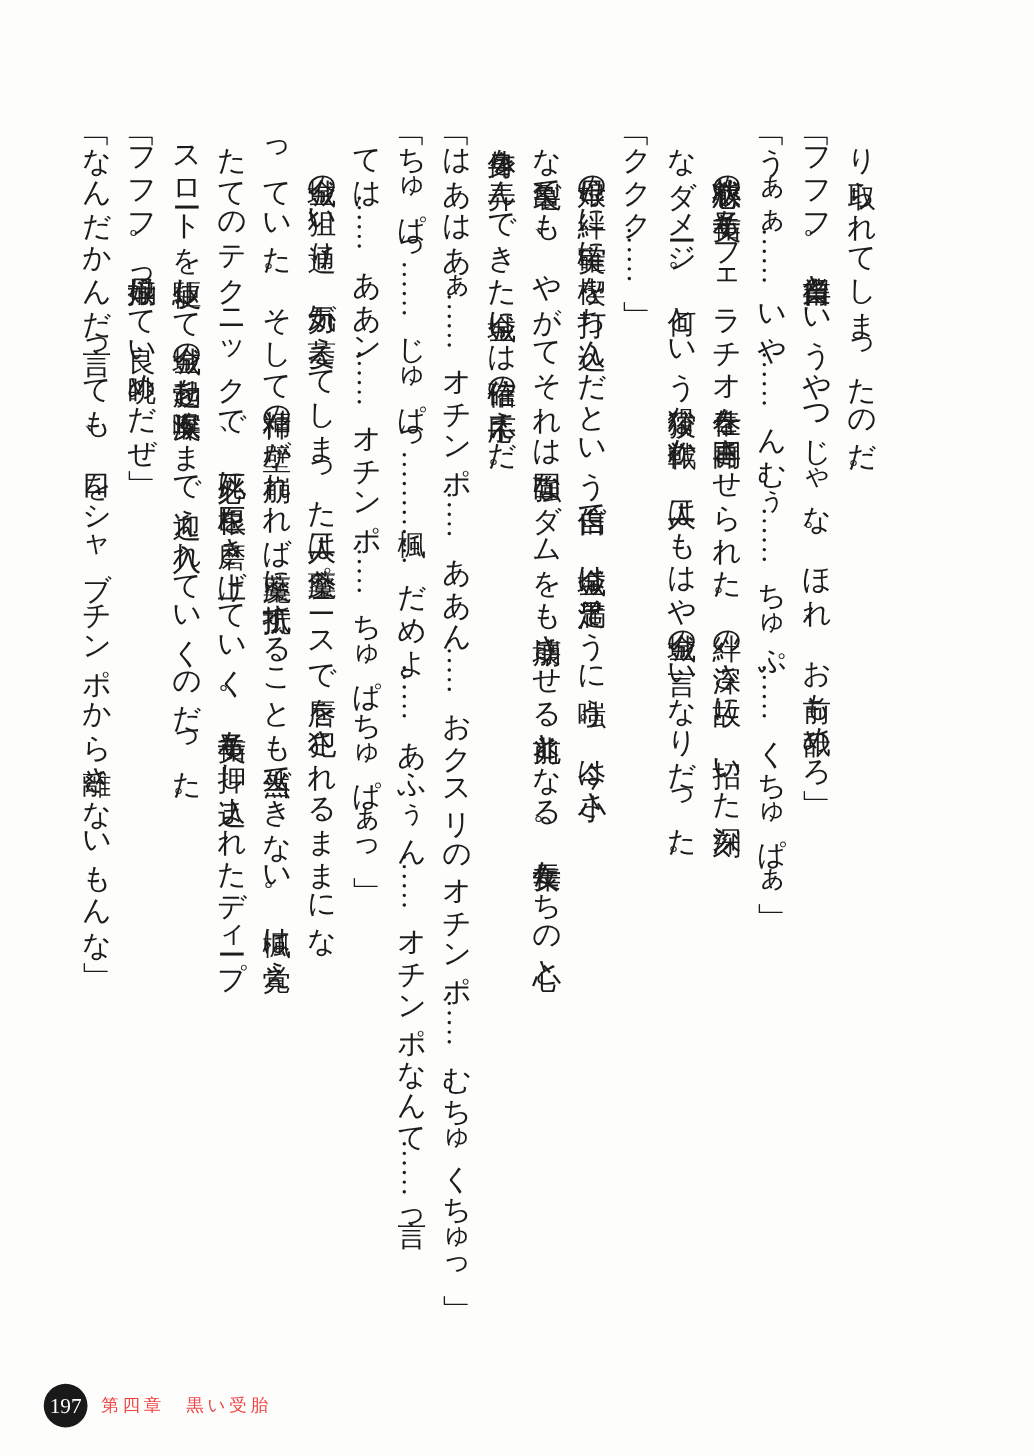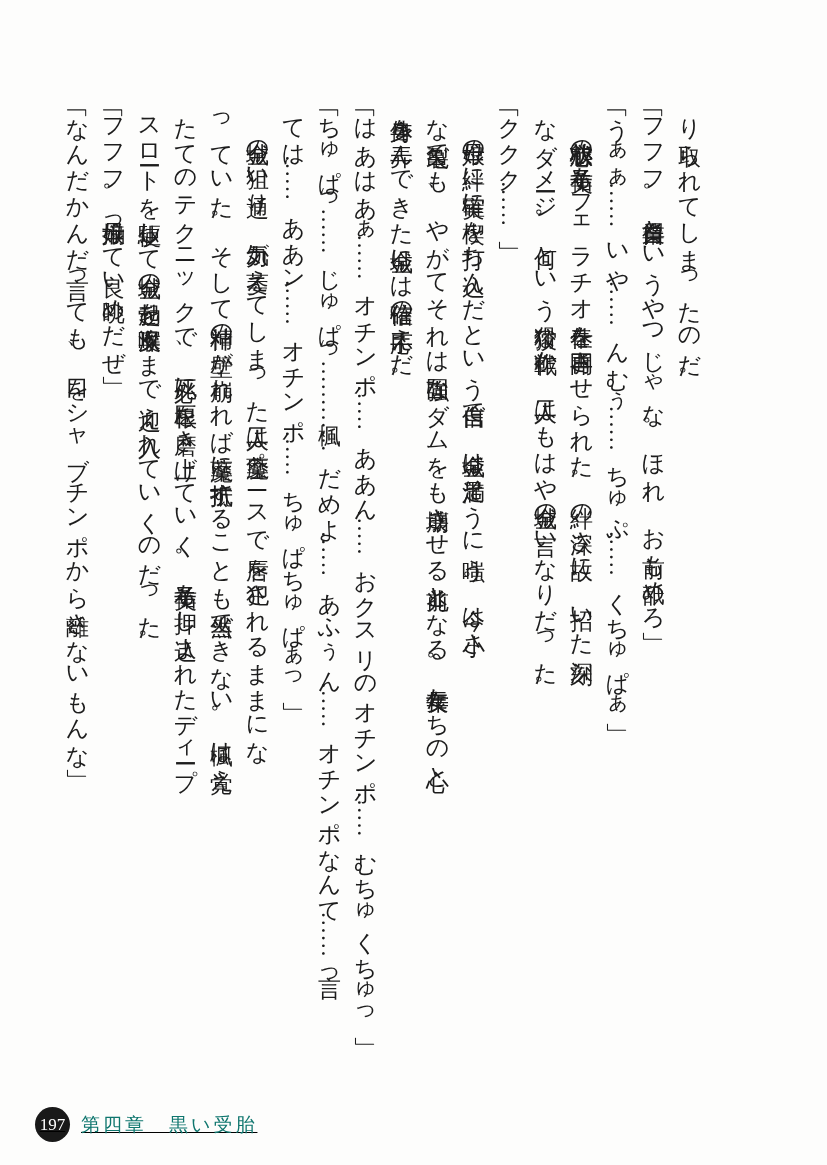--- a/index.html
+++ b/index.html
@@ -40,37 +40,36 @@
   .line.indent {
     text-indent: 23px;
   }
   .footer {
     position: absolute;
     left: 35px;
     top: 1107px;
     display: flex;
     align-items: center;
     gap: 11px;
-    text-decoration: underline;
   }
   .page-badge {
     width: 35px;
     height: 35px;
     border-radius: 50%;
     background: #191919;
     color: #ffffff;
     display: flex;
     align-items: center;
     justify-content: center;
     font-size: 17px;
     font-family: "Liberation Serif", "DejaVu Serif", serif;
   }
   .chapter-title {
-    font-size: 19px;
-    color: #0f766e;
+    font-size: 14px;
+    color: #ef4444;
     letter-spacing: 3px;
   }
 </style>
 </head>
 <body>
 
 <div class="page">
 
   <div class="text-block">
     <p class="line">り取られてしまったのだ。</p>

